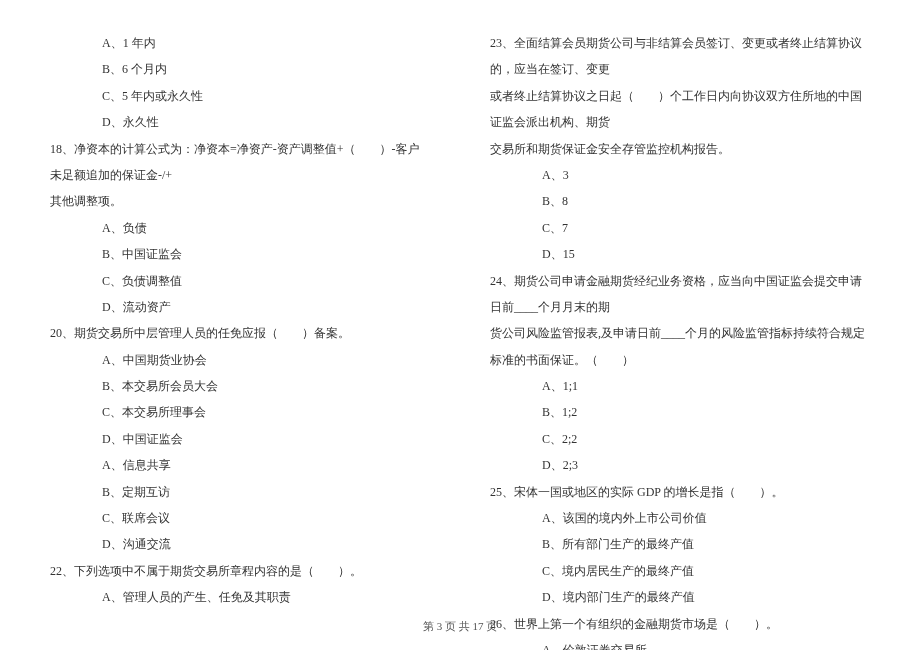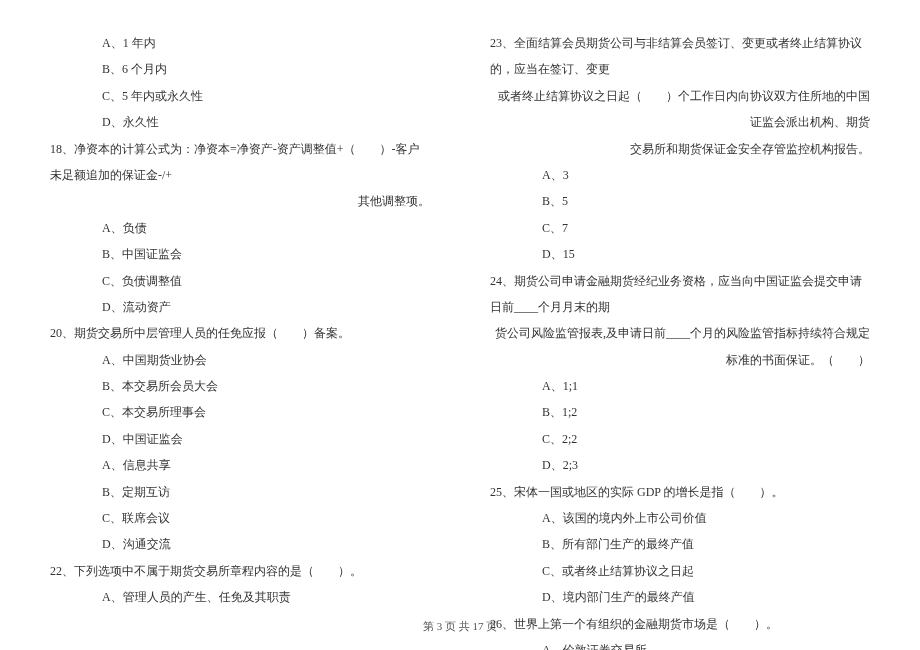--- a/index.html
+++ b/index.html
@@ -27,21 +27,20 @@
       line-height: 2.2;
     }
     .option {
       padding-left: 52px;
     }
     .question {
       padding-left: 0;
     }
     .continuation {
       padding-left: 0;
-      text-align: right;
     }
     .footer {
       position: absolute;
       bottom: 16px;
       left: 0;
       right: 0;
       text-align: center;
       font-size: 11px;
       color: #555;
     }
@@ -73,33 +72,33 @@
     <div class="question">22、下列选项中不属于期货交易所章程内容的是（　　）。</div>
     <div class="option">A、管理人员的产生、任免及其职责</div>
 
   </div>
 
   <div class="column">
     <div class="question">23、全面结算会员期货公司与非结算会员签订、变更或者终止结算协议的，应当在签订、变更</div>
     <div class="continuation">或者终止结算协议之日起（　　）个工作日内向协议双方住所地的中国证监会派出机构、期货</div>
     <div class="continuation">交易所和期货保证金安全存管监控机构报告。</div>
     <div class="option">A、3</div>
-    <div class="option">B、5</div>
+    <div class="option">B、8</div>
     <div class="option">C、7</div>
     <div class="option">D、15</div>
     <div class="question">24、期货公司申请金融期货经纪业务资格，应当向中国证监会提交申请日前____个月月末的期</div>
     <div class="continuation">货公司风险监管报表,及申请日前____个月的风险监管指标持续符合规定标准的书面保证。（　　）</div>
     <div class="option">A、1;1</div>
     <div class="option">B、1;2</div>
     <div class="option">C、2;2</div>
     <div class="option">D、2;3</div>
     <div class="question">25、宋体一国或地区的实际 GDP 的增长是指（　　）。</div>
     <div class="option">A、该国的境内外上市公司价值</div>
     <div class="option">B、所有部门生产的最终产值</div>
-    <div class="option">C、或者终止结算协议之日起</div>
+    <div class="option">C、境内居民生产的最终产值</div>
     <div class="option">D、境内部门生产的最终产值</div>
     <div class="question">26、世界上第一个有组织的金融期货市场是（　　）。</div>
     <div class="option">A、伦敦证券交易所</div>
 
   </div>
 </div>
 
 <div class="footer">第 3 页 共 17 页</div>
 
 </body></html>

